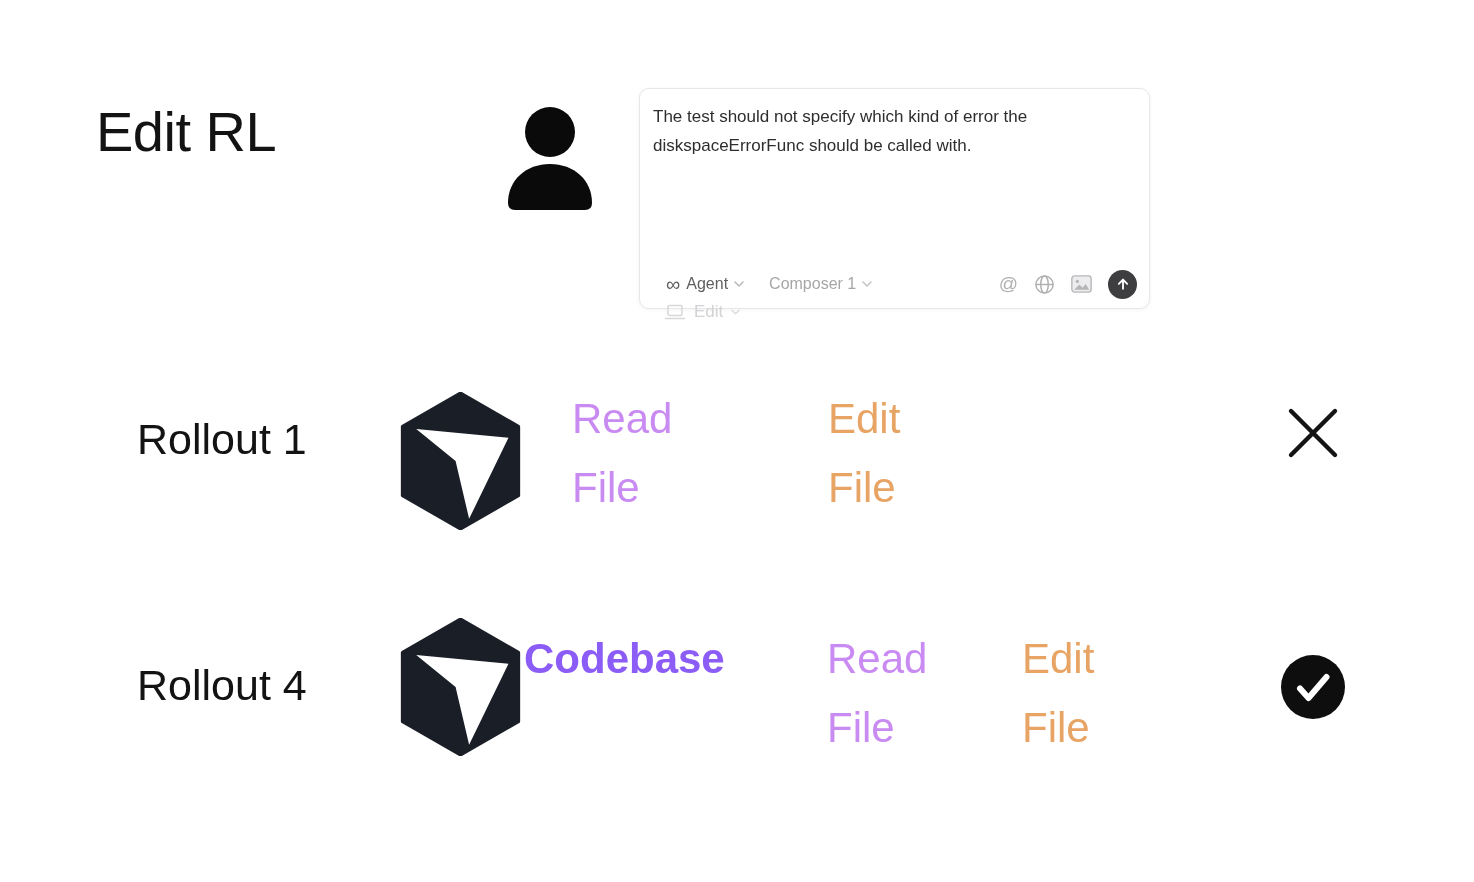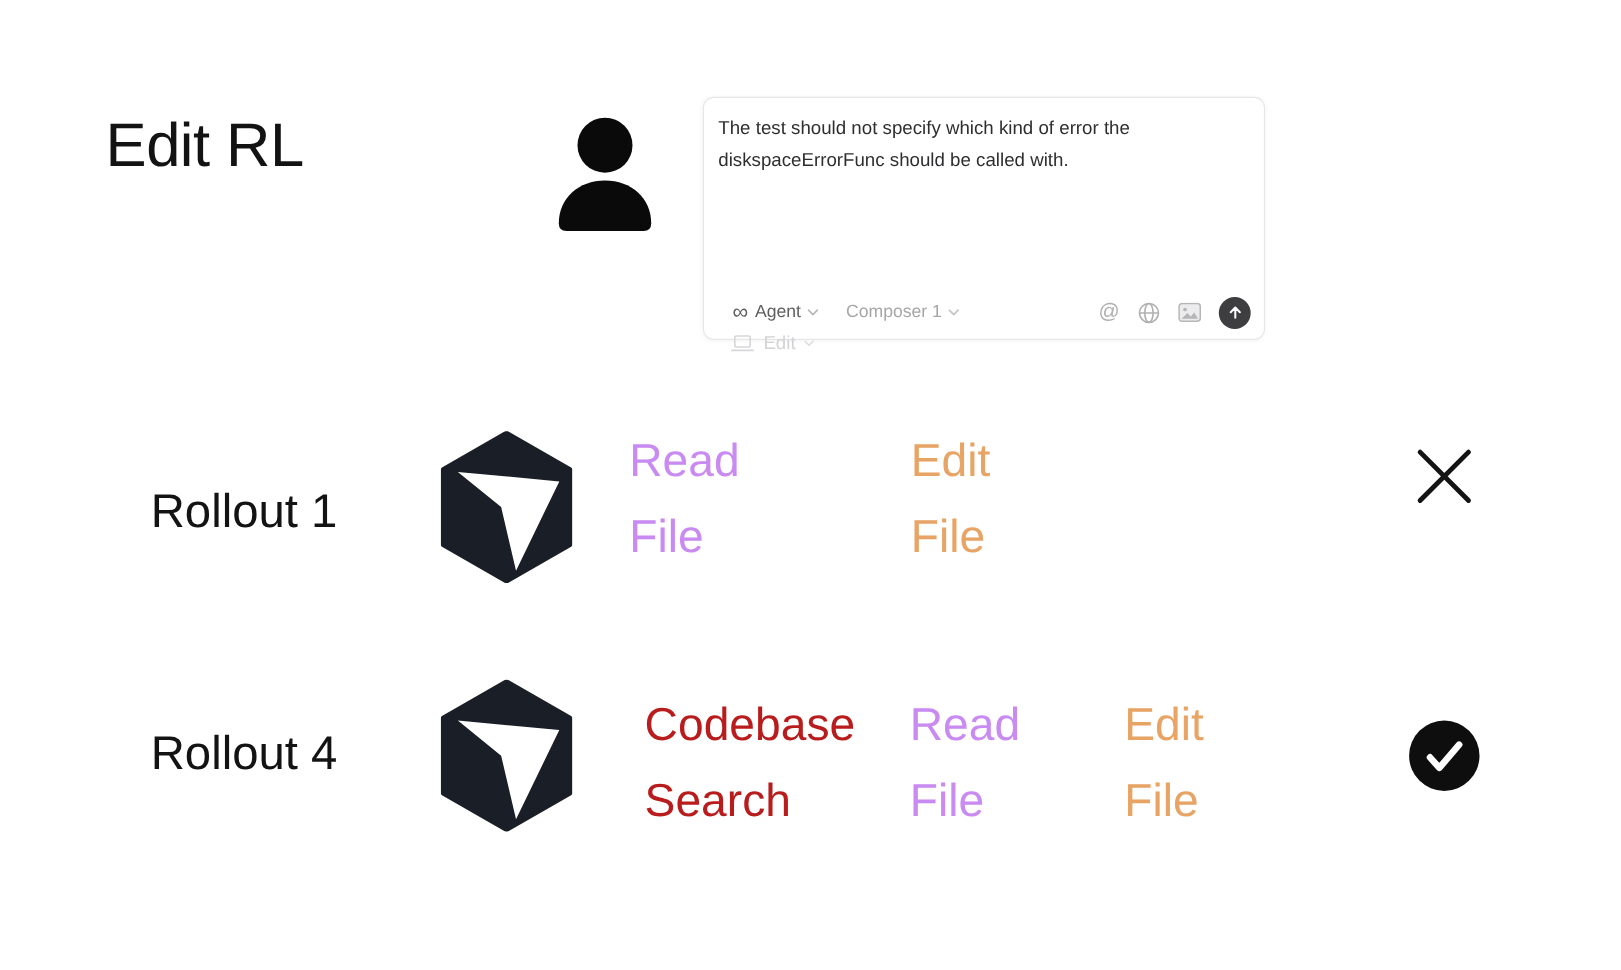--- a/index.html
+++ b/index.html
@@ -122,21 +122,21 @@
     <svg width="22" height="17" viewBox="0 0 22 17">
       <rect x="4" y="1.5" width="14" height="10" rx="1.4" fill="none" stroke="#d7d7da" stroke-width="1.5"></rect>
       <path d="M1.5 14.5 H20.5" stroke="#d7d7da" stroke-width="1.6" stroke-linecap="round"></path>
     </svg>
     <span class="env-label">Edit</span>
     <svg width="9" height="6" viewBox="0 0 10 6">
         <polyline points="1,1 5,5 9,1" fill="none" stroke="#dcdcdf" stroke-width="1.5" stroke-linecap="round" stroke-linejoin="round"></polyline>
       </svg>
   </div>
 
-  <div class="rollout-label" style="top:440px;">Rollout 1</div>
+  <div class="rollout-label" style="top:414px;">Rollout 1</div>
   <svg class="cube" style="top:392px;" width="123" height="138" viewBox="0 0 100 112">
     <polygon points="50,1 97,28 97,84 50,111 3,84 3,28" fill="#1a1e27" stroke="#1a1e27" stroke-width="3" stroke-linejoin="round"></polygon>
     <polygon points="14,30 89,37 57,103 46,56" fill="#ffffff"></polygon>
   </svg>
   <div class="tool" style="left: 572px; top: 384px; width: 200px; color: rgb(201, 139, 242);">
     <div>Read</div>
     <div>File</div>
   </div>
   <div class="tool" style="left: 828px; top: 384px; width: 200px; color: rgb(232, 164, 101);">
     <div>Edit</div>
@@ -144,23 +144,22 @@
   </div>
   <svg class="mark" style="left:1285px;top:405px;" width="56" height="56" viewBox="0 0 56 56">
     <path d="M6 6 L50 50 M50 6 L6 50" stroke="#141414" stroke-width="4.4" stroke-linecap="round"></path>
   </svg>
 
   <div class="rollout-label" style="top:660px;">Rollout 4</div>
   <svg class="cube" style="top:618px;" width="123" height="138" viewBox="0 0 100 112">
     <polygon points="50,1 97,28 97,84 50,111 3,84 3,28" fill="#1a1e27" stroke="#1a1e27" stroke-width="3" stroke-linejoin="round"></polygon>
     <polygon points="14,30 89,37 57,103 46,56" fill="#ffffff"></polygon>
   </svg>
-  <div class="tool" style="left: 586px; top: 624px; width: 240px; color: #b91c1c;">
+  <div class="tool" style="left: 524px; top: 624px; width: 240px; color: #8b5cf6; font-weight: bold;">
     <div>Codebase</div>
-    <div>Search</div>
   </div>
   <div class="tool" style="left: 827px; top: 624px; width: 200px; color: rgb(201, 139, 242);">
     <div>Read</div>
     <div>File</div>
   </div>
   <div class="tool" style="left: 1022px; top: 624px; width: 200px; color: rgb(232, 164, 101);">
     <div>Edit</div>
     <div>File</div>
   </div>
   <svg class="mark" style="left:1280px;top:654px;" width="66" height="66" viewBox="0 0 66 66">

